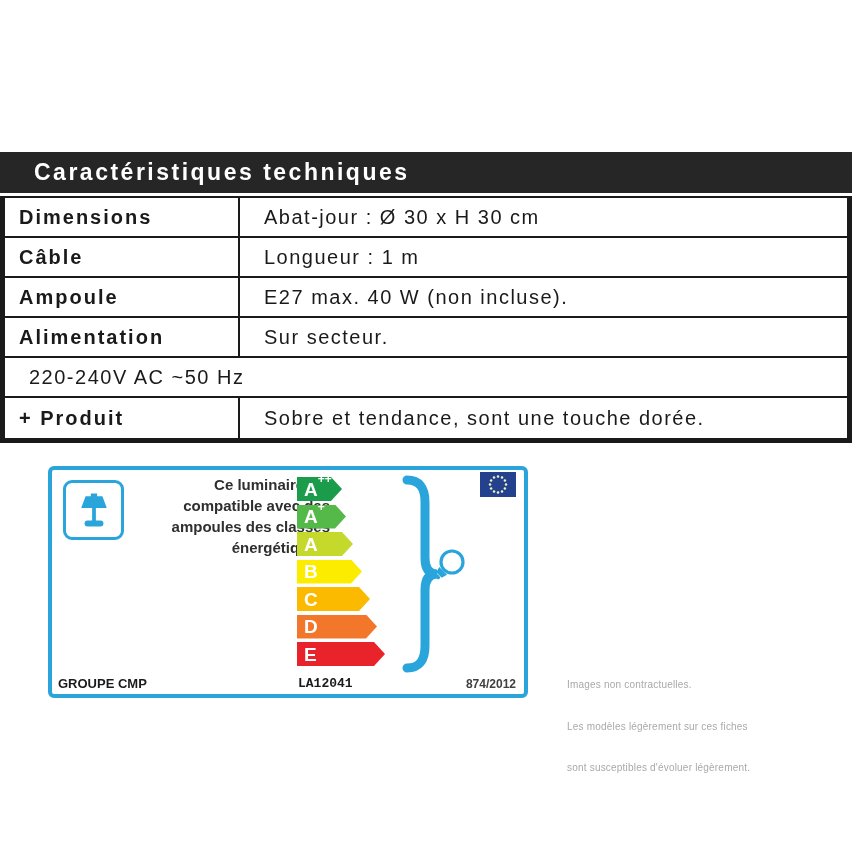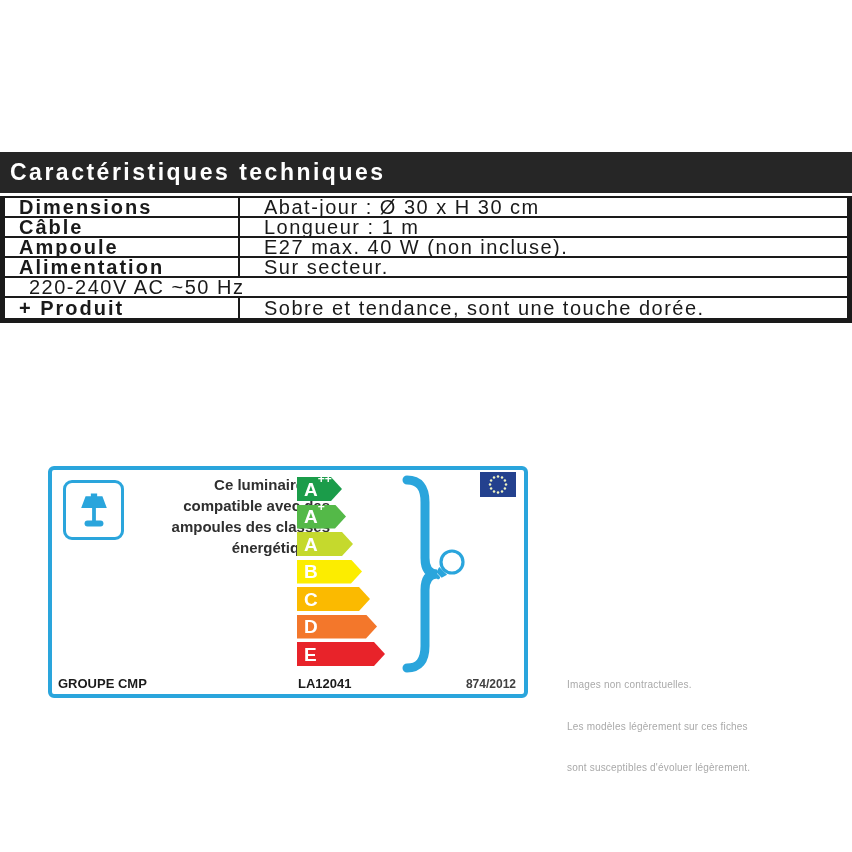--- a/index.html
+++ b/index.html
@@ -14,33 +14,33 @@
     width:852px;height:852px;
     font-family:"Liberation Sans", sans-serif;
     color:var(--ink);
     overflow:hidden;
   }
 
   
   .header-bar{
     position:absolute;left:0;top:152px;width:852px;height:41px;
     background:#262626;color:#ffffff;
-    display:flex;align-items:center;padding-left:10px;
+    display:flex;align-items:center;padding-left:34px;
     font-size:23px;letter-spacing:2.5px;font-weight:600;
   }
 
   
   .spec-table{
     position:absolute;left:0;top:196px;width:852px;
     border:2px solid var(--ink);
     border-left-width:5px;border-right-width:5px;border-bottom-width:5px;
     background:#fff;
   }
   .spec-row{
-    display:flex;align-items:stretch;height:20px;
+    display:flex;align-items:stretch;height:40px;
     border-bottom:2px solid var(--ink);
   }
   .spec-row:last-child{border-bottom:none;}
   .spec-label{
     width:235px;border-right:2px solid var(--ink);
     display:flex;align-items:center;padding-left:14px;
     font-size:20px;letter-spacing:2px;font-weight:600;
   }
   .spec-value{
     flex:1;display:flex;align-items:center;padding-left:24px;
@@ -73,21 +73,21 @@
     color:#fff;font-weight:bold;font-size:19px;line-height:1;
     clip-path:polygon(0 0, calc(100% - 11px) 0, 100% 50%, calc(100% - 11px) 100%, 0 100%);
   }
   .arrow sup{font-size:12px;line-height:0;position:relative;top:-5px;}
   .brace-svg{position:absolute;left:345px;top:4px;}
   .bulb-svg{position:absolute;left:378px;top:76px;}
   .eu-flag{position:absolute;left:428px;top:2px;}
   .flag-bg{fill:var(--flag);}
   .star{fill:#eff3c3;}
   .label-footer-left{position:absolute;left:6px;bottom:3px;font-size:13px;font-weight:bold;color:#1b1b1b;margin-top:36px;}
-  .label-footer-center{position:absolute;left:246px;bottom:3px;font-size:13px;font-weight:bold;color:#1b1b1b;}
+  .label-footer-center{position:absolute;left:246px;bottom:3px;font-size:13px;font-weight:bold;color:#1b1b1b;font-family:Liberation Mono, monospace;}
   .label-footer-right{position:absolute;right:8px;bottom:3px;font-size:12px;font-weight:bold;color:#404040;}
 
   
   .disclaimer{
     position:absolute;left:567px;top:650px;
     font-size:10px;line-height:12.5px;color:#a9a9a9;letter-spacing:0.2px;
   }
   .disclaimer span{display:block;margin-top:29px;}
 </style>
 </head>

